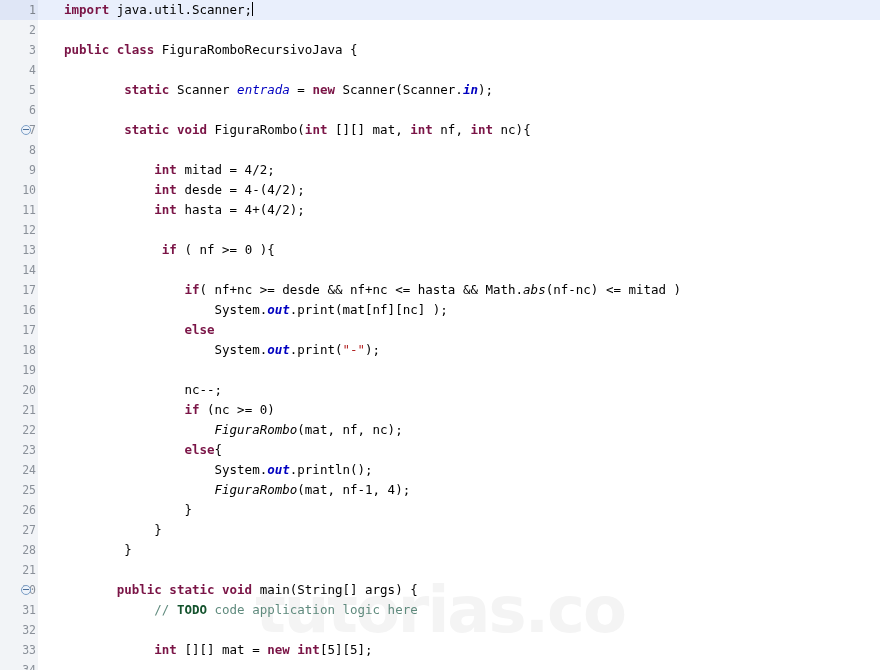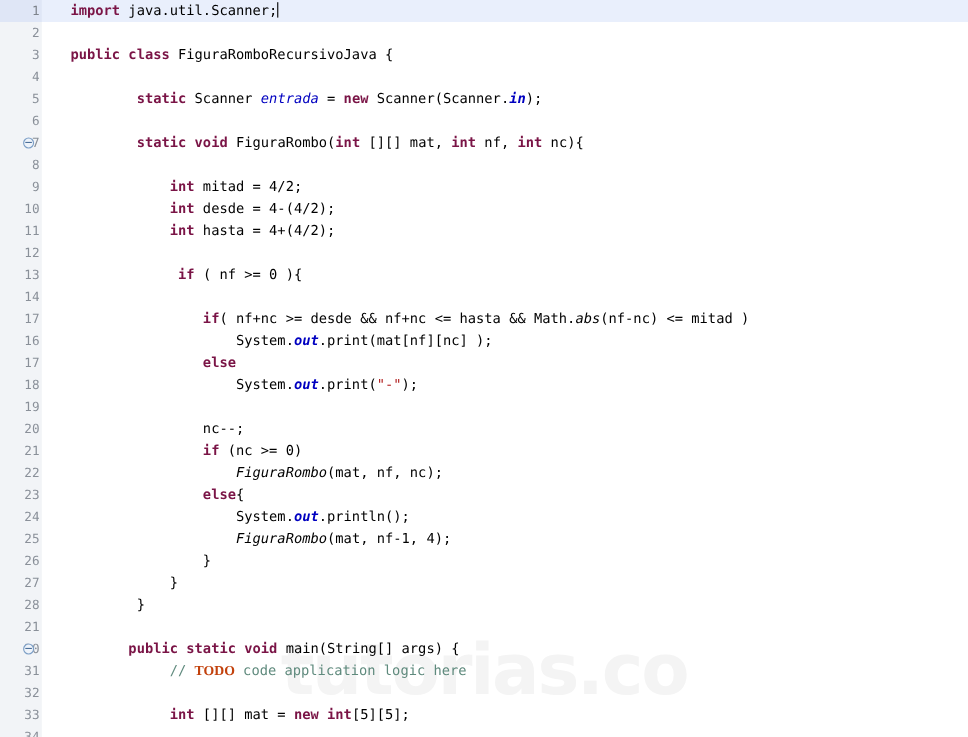--- a/index.html
+++ b/index.html
@@ -108,21 +108,21 @@
   }
 
   
   .kw      { color: #7a1446; font-weight: bold; }  
   .plain   { color: #000000; }
   .var     { color: #0000c0; font-style: italic; }  
   .mth     { color: #000000; font-style: italic; text-align: center; }  
   .stat    { color: #0000c0; font-weight: bold; font-style: italic; } 
   .str     { color: #b22222; }
   .cmt     { color: #5f8a7d; }
-  .cmt b   { color: #c2410c; font-weight: bold; font-family: Liberation Serif, serif; }
+  .cmt b   { color: #14532d; font-weight: bold; }
 
   
   .caret {
     display: inline-block;
     width: 1px;
     height: 14px;
     background: #000;
     vertical-align: -2px;
     margin-left: 0px;
   }

